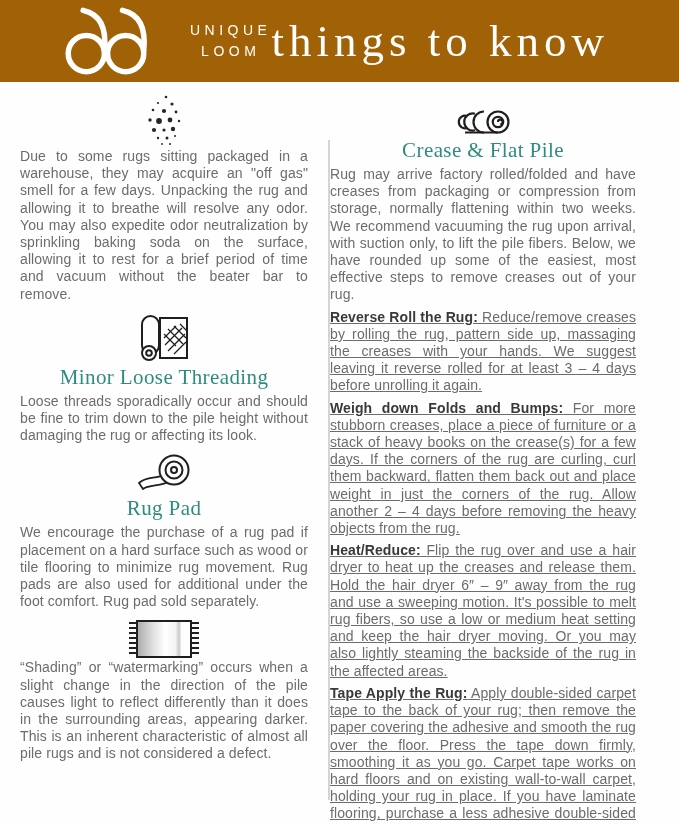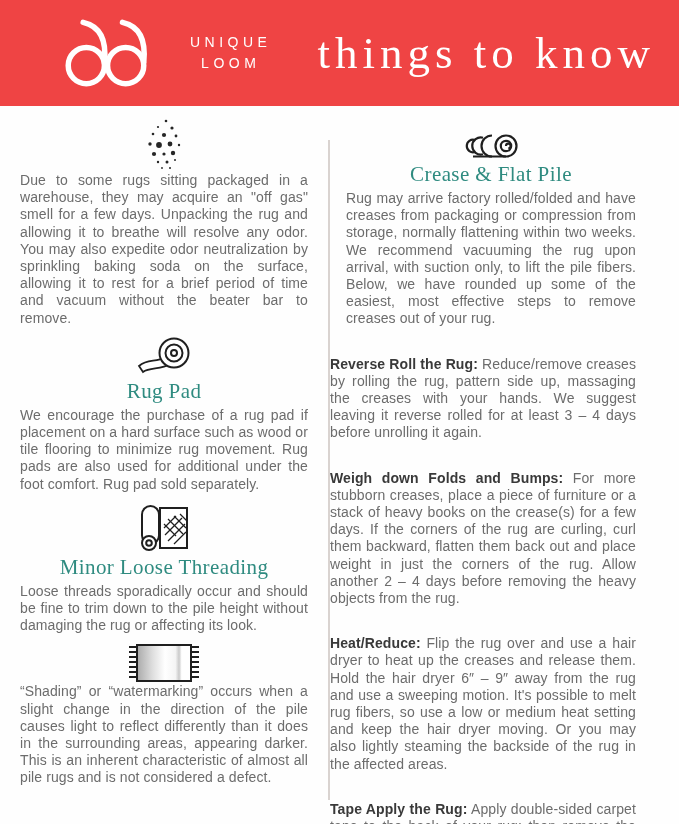--- a/index.html
+++ b/index.html
@@ -6,22 +6,22 @@
   html, body { background: #ffffff; }
   .page {
     position: relative;
     width: 679px; height: 824px;
     background: #fefefe;
     overflow: hidden;
     font-family: "Liberation Sans", sans-serif;
   }
   
   .header {
-    height: 106px;
-    background: #ef4444;
+    height: 82px;
+    background: #a16207;
     display: flex;
     align-items: center;
   }
   .logo-group {
     display: flex;
     align-items: center;
     margin-left: 58px;
   }
   .logo-mark { display: block; }
   .brand-text {
@@ -31,21 +31,20 @@
     line-height: 1.5;
     margin-left: 14px;
     text-align: center;
   }
   .header-title {
     color: #ffffff;
     font-family: "Liberation Serif", serif;
     font-size: 45px;
     font-weight: 400;
     letter-spacing: 5px;
-    margin-left: 46px;
     white-space: nowrap;
   }
   
   .content { display: flex; }
   .divider {
     position: absolute;
     left: 328px; top: 140px;
     width: 2px; height: 660px;
     background: #d9d3d0;
   }
@@ -61,28 +60,28 @@
     letter-spacing: 0.4px;
     margin: 3px 0 3px;
   }
   .body-p {
     text-align: justify;
     color: #6c6c6c;
     font-size: 14px;
     line-height: 17.2px;
     letter-spacing: 0.1px;
   }
-  .tip { margin-top: 28px; }
+  .tip { margin-top: 5px; text-decoration: underline; }
   .tip b { color: #393939; font-weight: 700; }
   
   .sec-odor      { margin-top: 11px; }
   .sec-threading { margin-top: 11px; }
   .sec-pad       { margin-top: 9px; }
   .sec-shading   { margin-top: 9px; }
-  .sec-crease    { margin-top: 27px; padding-left: 16px; }
+  .sec-crease    { margin-top: 27px; }
   
   .shade-icon { display: inline-flex; align-items: center; height: 40px; }
   .shade-fringe {
     width: 7px; height: 34px;
     background: repeating-linear-gradient(to bottom, #1f1f1f 0 2px, transparent 2px 5px);
   }
   .shade-body {
     width: 56px; height: 38px;
     border: 2.5px solid #1f1f1f;
     background: linear-gradient(90deg, #adadad 0%, #dedede 28%, #ffffff 52%, #f4f4f4 72%, #c9c9c9 79%, #ffffff 84%);
@@ -134,33 +133,20 @@
               <circle cx="13" cy="45" r="1.2"></circle>
               <circle cx="22" cy="45" r="1.5"></circle>
             <circle cx="30" cy="43" r="1.0"></circle>
               <circle cx="17" cy="51" r="0.9"></circle>
               <circle cx="25" cy="51" r="1.0"></circle>
           </svg>
         </div>
         <p class="body-p">Due to some rugs sitting packaged in a warehouse, they may acquire an "off gas" smell for a few days. Unpacking the rug and allowing it to breathe will resolve any odor. You may also expedite odor neutralization by sprinkling baking soda on the surface, allowing it to rest for a brief period of time and vacuum without the beater bar to remove.</p>
       </section>
 
-      <section class="sec sec-pad">
-        <div class="icon-row">
-          <svg width="56" height="40" viewBox="0 0 56 40" fill="none" stroke="#1f1f1f" stroke-width="2">
-            <path d="M3 30 C12 22 20 27 29 21 L34 28 C25 34 14 31 7 36 Z" fill="#ffffff" stroke-width="1.8"></path>
-            <circle cx="38" cy="17" r="14.5" fill="#ffffff"></circle>
-            <circle cx="38" cy="17" r="8.5"></circle>
-            <circle cx="38" cy="17" r="3"></circle>
-          </svg>
-        </div>
-        <h2 class="sec-h">Rug Pad</h2>
-        <p class="body-p">We encourage the purchase of a rug pad if placement on a hard surface such as wood or tile flooring to minimize rug movement. Rug pads are also used for additional under the foot comfort. Rug pad sold separately.</p>
-      </section>
-
       <section class="sec sec-threading">
         <div class="icon-row">
           <svg width="54" height="48" viewBox="0 0 54 48" fill="none" stroke="#1f1f1f" stroke-width="2">
             <rect x="23" y="4" width="27" height="40" fill="#ffffff"></rect>
             <g stroke-width="1.3">
               <path d="M27 24 L39 12"></path>
                 <path d="M28 31 L45 14"></path>
                 <path d="M31 37 L48 20"></path>
                 <path d="M37 40 L49 28"></path>
               <path d="M27 20 L39 32"></path>
@@ -170,20 +156,33 @@
             </g>
             <rect x="5" y="2" width="17" height="38" rx="8.5" fill="#ffffff"></rect>
             <circle cx="12" cy="39" r="7" fill="#ffffff"></circle>
             <circle cx="12" cy="39" r="2.8"></circle>
           </svg>
         </div>
         <h2 class="sec-h">Minor Loose Threading</h2>
         <p class="body-p">Loose threads sporadically occur and should be fine to trim down to the pile height without damaging the rug or affecting its look.</p>
       </section>
 
+      <section class="sec sec-pad">
+        <div class="icon-row">
+          <svg width="56" height="40" viewBox="0 0 56 40" fill="none" stroke="#1f1f1f" stroke-width="2">
+            <path d="M3 30 C12 22 20 27 29 21 L34 28 C25 34 14 31 7 36 Z" fill="#ffffff" stroke-width="1.8"></path>
+            <circle cx="38" cy="17" r="14.5" fill="#ffffff"></circle>
+            <circle cx="38" cy="17" r="8.5"></circle>
+            <circle cx="38" cy="17" r="3"></circle>
+          </svg>
+        </div>
+        <h2 class="sec-h">Rug Pad</h2>
+        <p class="body-p">We encourage the purchase of a rug pad if placement on a hard surface such as wood or tile flooring to minimize rug movement. Rug pads are also used for additional under the foot comfort. Rug pad sold separately.</p>
+      </section>
+
       <section class="sec sec-shading">
         <div class="icon-row">
           <div class="shade-icon">
             <div class="shade-fringe"></div>
             <div class="shade-body"></div>
             <div class="shade-fringe"></div>
           </div>
         </div>
         <p class="body-p">“Shading” or “watermarking” occurs when a slight change in the direction of the pile causes light to reflect differently than it does in the surrounding areas, appearing darker. This is an inherent characteristic of almost all pile rugs and is not considered a defect.</p>
       </section>

